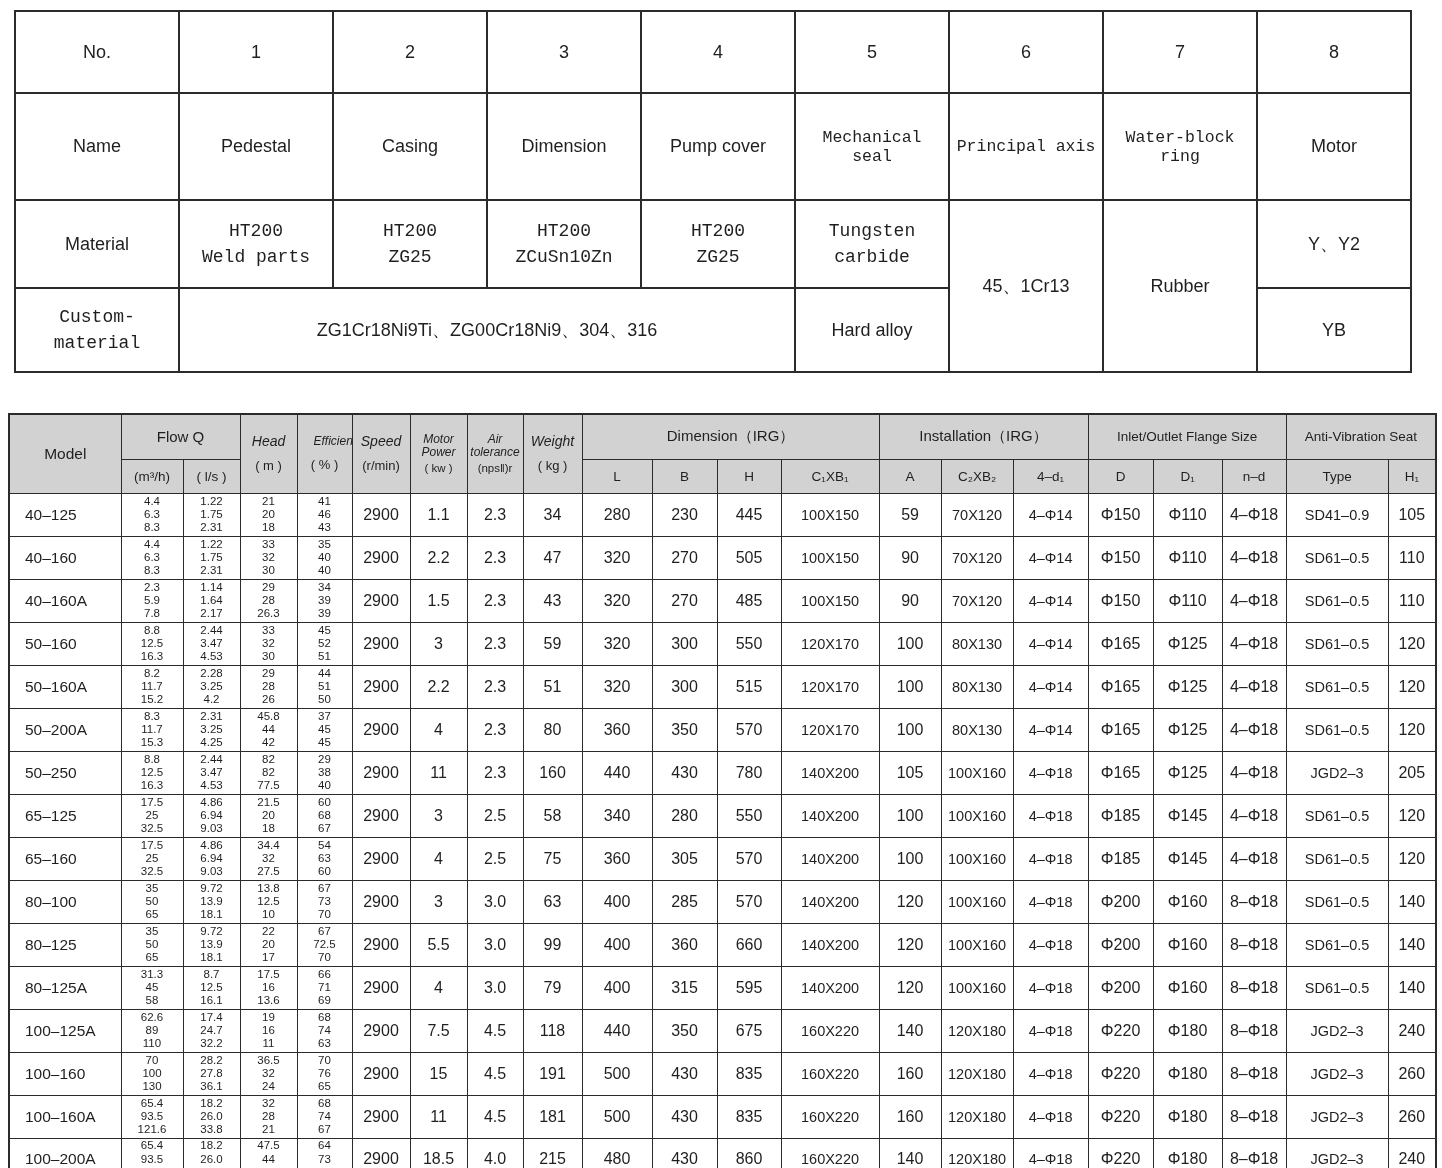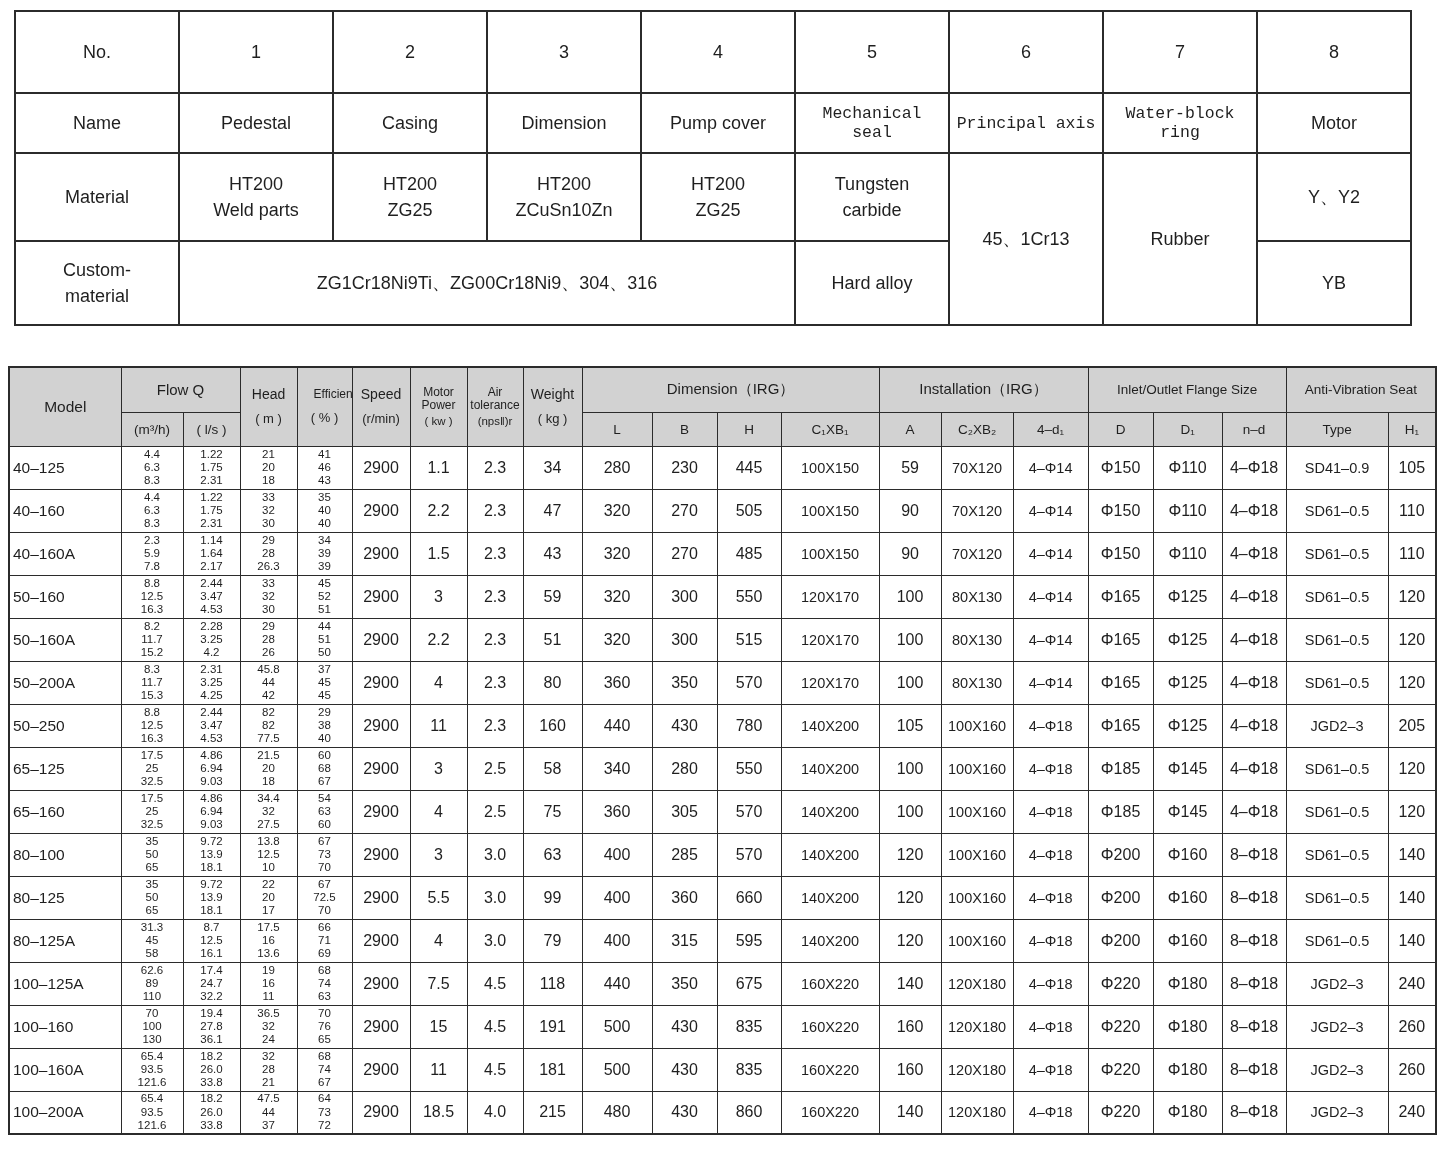--- a/index.html
+++ b/index.html
@@ -6,46 +6,46 @@
   body{width:1442px;height:1168px;font-family:"Liberation Sans","DejaVu Sans",sans-serif;color:#1f1f1f;}
 
   table{border-collapse:collapse;table-layout:fixed;}
   td,th{overflow:hidden;}
 
   
   .parts{margin:10px 0 0 14px;width:1396px;}
   .parts td{border:2px solid #2b2b2b;text-align:center;vertical-align:middle;
             font-size:18px;padding:8px 2px;background:#fff;}
   .parts tr:nth-child(1){height:82px;}
-  .parts tr:nth-child(2){height:60px;}
+  .parts tr:nth-child(2){height:107px;}
   .parts tr:nth-child(3){height:88px;}
   .parts tr:nth-child(4){height:84px;}
-  .parts .ml{white-space:pre-line;line-height:1.45;}
+  .parts .ml{white-space:pre-line;line-height:1.45;font-family:Liberation Mono, monospace;}
   .parts .fit{font-size:16.5px;font-family:Liberation Mono, monospace;}
 
   
   .spec{margin:40px 0 0 8px;width:1427px;border:2px solid #2b2b2b;}
   .spec th,.spec td{border:1px solid #2b2b2b;text-align:center;vertical-align:middle;padding:0;}
   .spec thead th{background:#d2d2d2;font-weight:normal;}
   .spec thead tr.h1{height:45px;}
   .spec thead tr.h2{height:34px;}
   .spec tbody tr{height:43px;}
   .spec tbody td{background:#fff;}
 
   .spec .g{font-size:15px;}
   .spec .gs{font-size:13.5px;}
   .spec .th-model{font-size:15.5px;}
   .spec .sub{font-size:13.5px;}
-  .spec .th-split .t{font-size:14px;white-space:pre-line;line-height:1.1;margin-bottom:9px;}
+  .spec .th-split .t{font-size:14px;white-space:pre-line;line-height:1.1;margin-bottom:9px;font-style:italic;}
   .spec .th-split .u{font-size:13px;}
   .spec .th-split.sm3 .t{font-size:12px;margin-bottom:3px;}
   .spec .th-split.sm3 .u{font-size:11.5px;}
   .spec .th-split.cond .t{font-size:12px;margin-left:16px;}
 
-  .spec td.c-model{text-align:left;padding-left:3px;font-size:15.5px;}
+  .spec td.c-model{text-align:left;padding-left:15px;font-size:15.5px;}
   .spec td.c-stack{font-size:11.5px;line-height:1.15;white-space:pre-line;}
   .spec td.c-num{font-size:16px;}
   .spec td.c-tight{font-size:14.5px;}
 </style>
 </head>
 <body>
 
 <table class="parts">
   <colgroup>
     <col style="width:164px">
@@ -585,21 +585,21 @@
         <td class="c-num">Φ180</td>
         <td class="c-num">8–Φ18</td>
         <td class="c-num c-tight">JGD2–3</td>
         <td class="c-num">240</td>
       </tr>
       <tr>
         <td class="c-model">100–160</td>
         <td class="c-stack">70
 100
 130</td>
-        <td class="c-stack">19.4
+        <td class="c-stack">28.2
 27.8
 36.1</td>
         <td class="c-stack">36.5
 32
 24</td>
         <td class="c-stack">70
 76
 65</td>
         <td class="c-num">2900</td>
         <td class="c-num">15</td>

